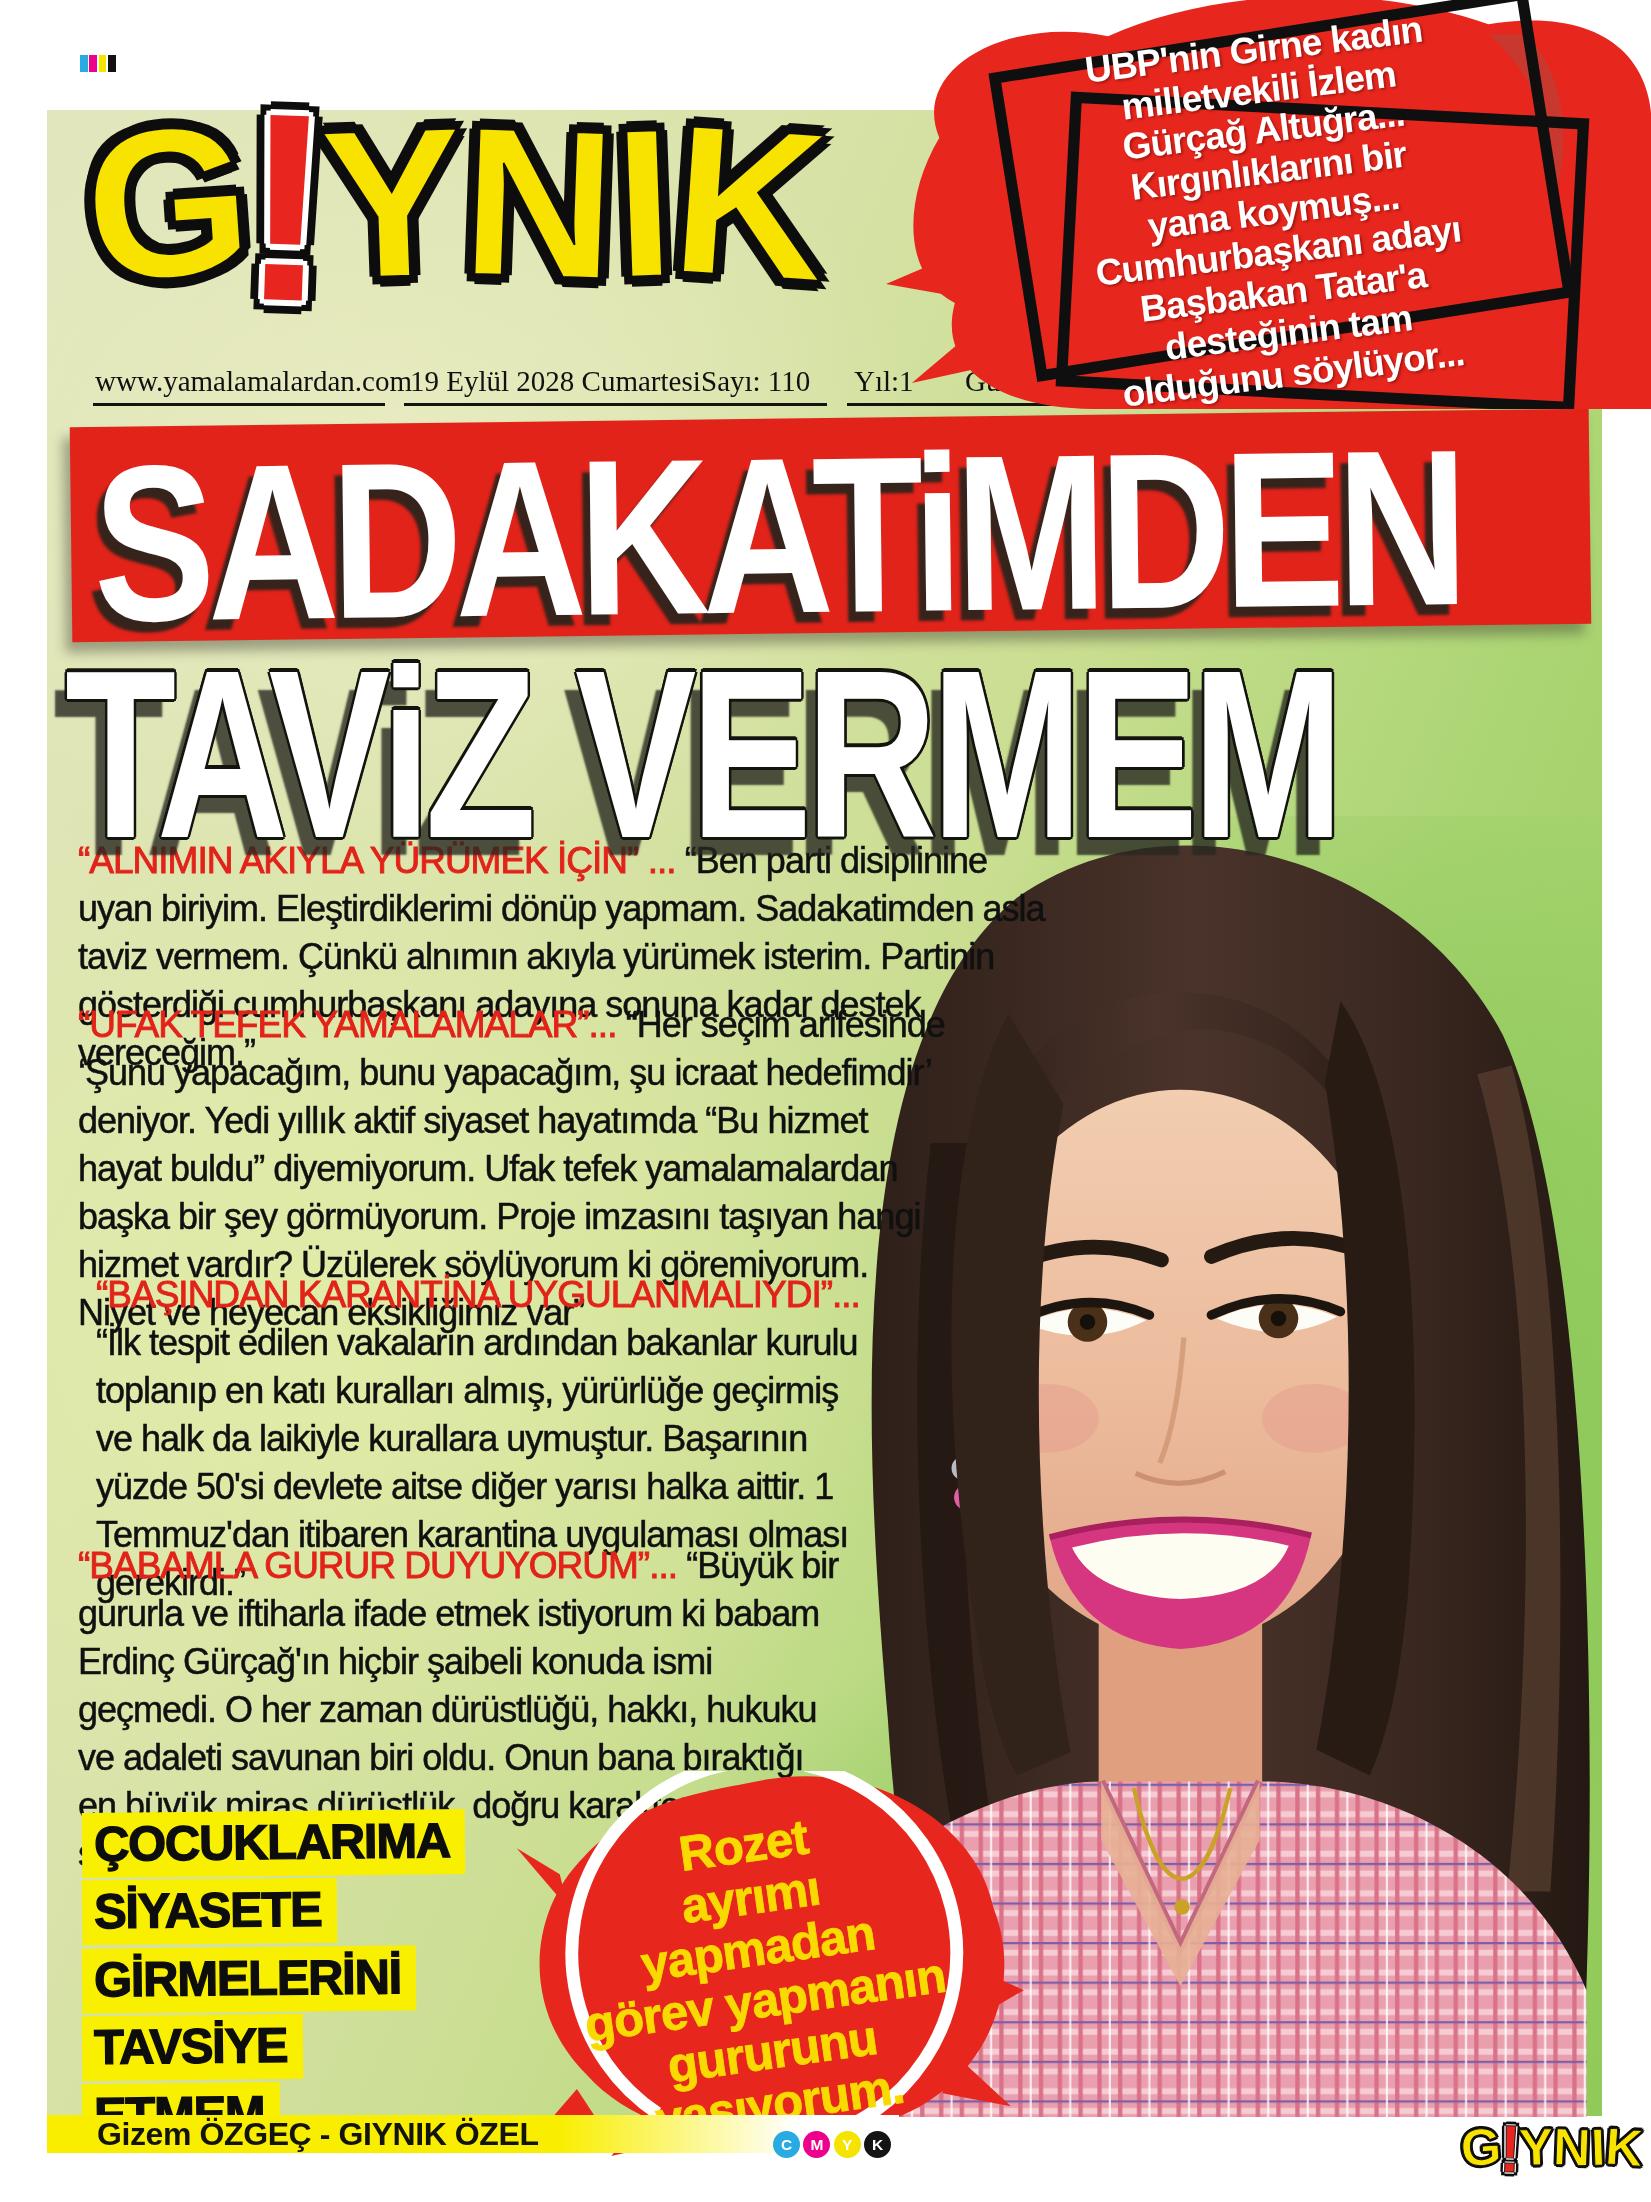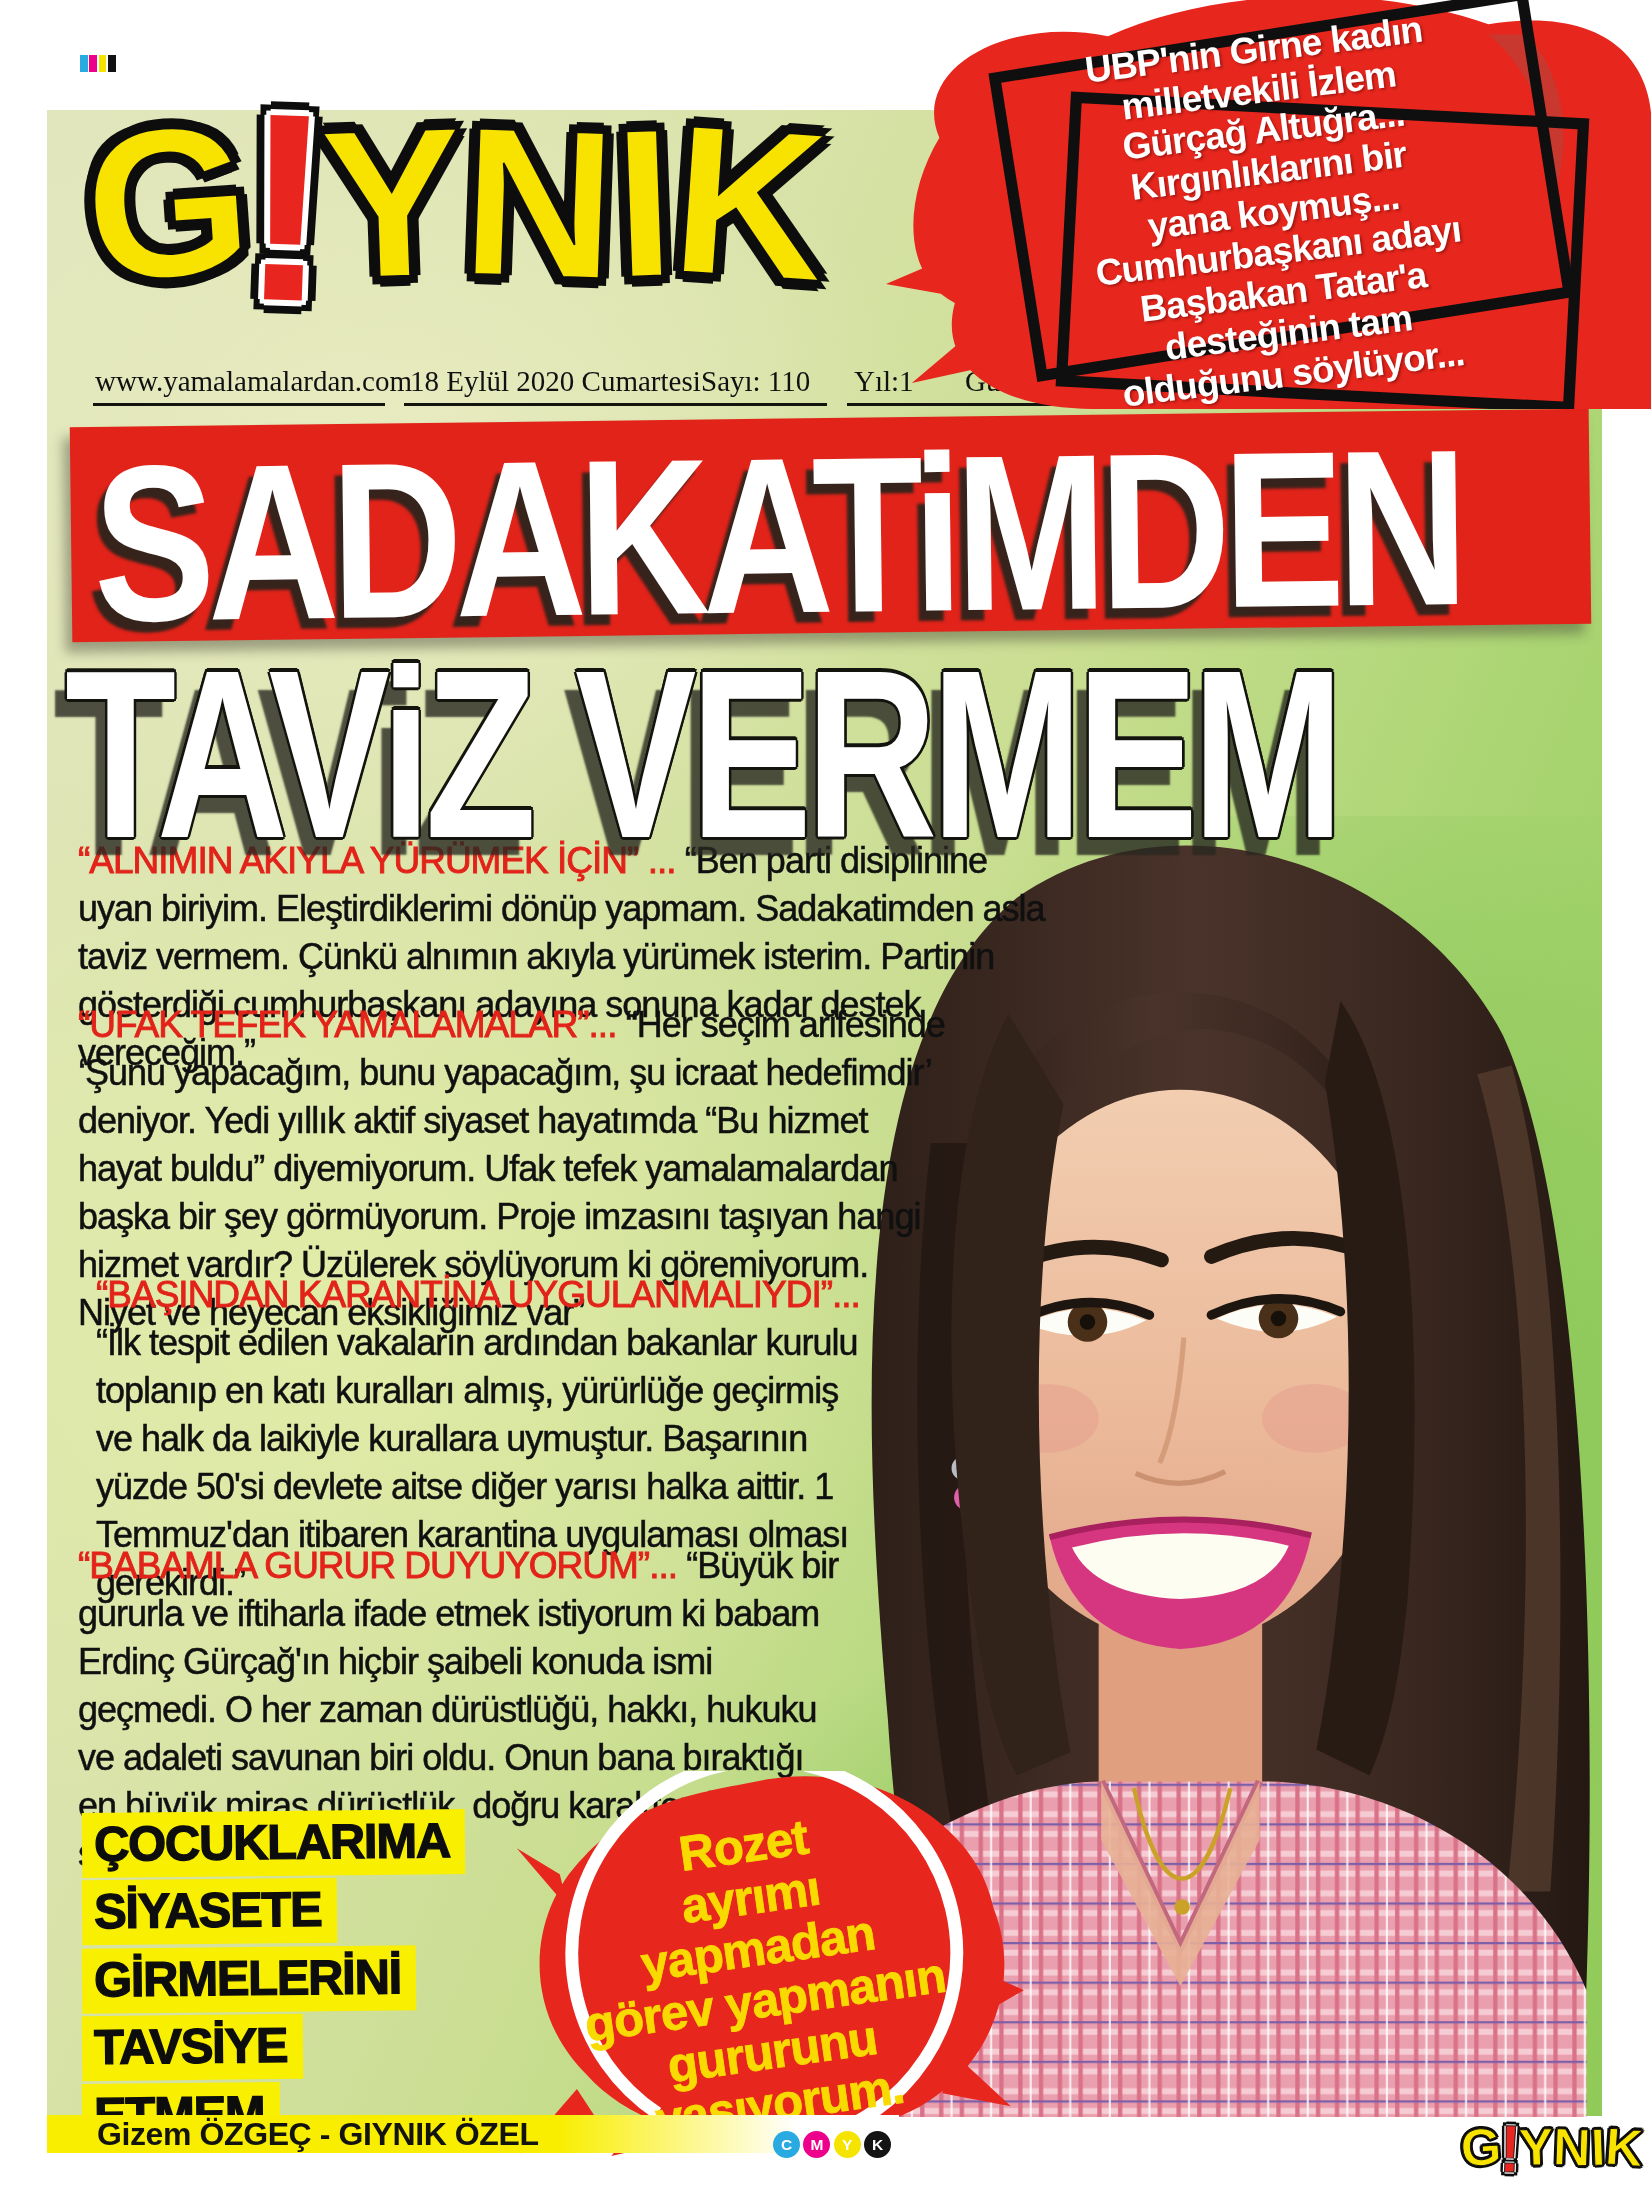--- a/index.html
+++ b/index.html
@@ -221,21 +221,21 @@
 <div class="masthead-logo">
   <span class="logo-char lc-g">G</span>
   <span class="logo-char lc-bang">!</span>
   <span class="logo-char lc-y">Y</span>
   <span class="logo-char lc-n">N</span>
   <span class="logo-char lc-i">I</span>
   <span class="logo-char lc-k">K</span>
 </div>
 
 <span class="info-item ii-web">www.yamalamalardan.com</span>
-<span class="info-item ii-date">18 Eylül 2020 Cumartesi</span>
+<span class="info-item ii-date">19 Eylül 2028 Cumartesi</span>
 <span class="info-item ii-issue">Sayı: 110</span>
 <span class="info-item ii-year">Yıl:1</span>
 <span class="info-item ii-tag">Günlük Gazete</span>
 <div class="info-rule ir1"></div>
 <div class="info-rule ir2"></div>
 <div class="info-rule ir3"></div>
 
 <div class="splash-top">
   <svg width="766" height="409" viewBox="0 0 890 475">
     <path d="M 810 95 C 850 140 840 230 800 290 L 845 360 C 870 300 880 190 845 120 Z" fill="#9aa08e" opacity="0.7"></path>

